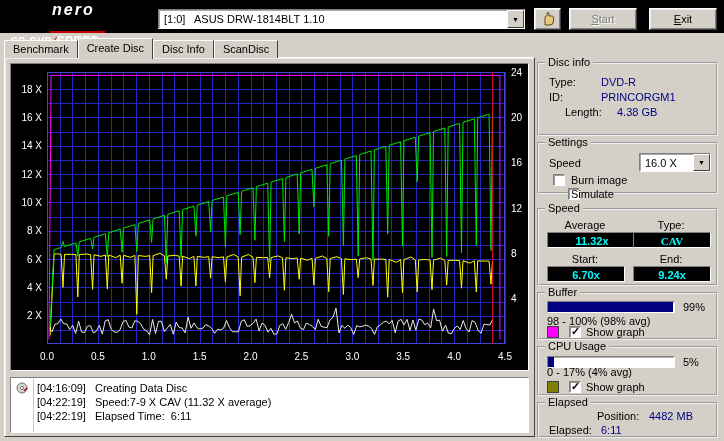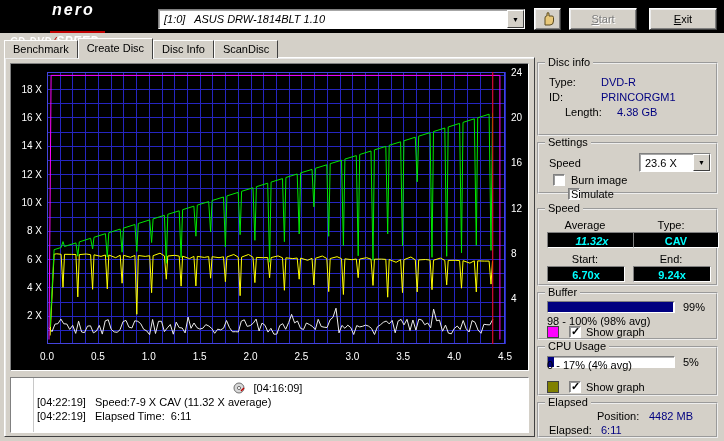--- a/index.html
+++ b/index.html
@@ -11,21 +11,21 @@
   .topbar{position:absolute;left:0;top:0;width:724px;height:33px;background:#000;}
   .logo{position:absolute;left:10px;top:2px;color:#fff;}
   .logo-nero{font-style:italic;font-weight:bold;font-size:16px;letter-spacing:2px;border-bottom:2px solid #c00000;padding:0 10px 14px 2px;width:max-content;line-height:15px;margin-left:40px;}
   .logo-sub{font-style:italic;font-weight:bold;font-size:10px;margin-top:1px;letter-spacing:.5px;}
   .logo-slash{color:#c00000;font-weight:bold;margin:0 1px;}
   .logo-speed{font-size:12px;}
 
   .combo{position:absolute;display:flex;align-items:center;background:#fff;border:1px solid #808080;border-right-color:#fff;border-bottom-color:#fff;box-shadow:inset 1px 1px 0 rgba(0,0,0,.35);}
   .combo-text{flex:1;padding-left:5px;white-space:pre;overflow:hidden;}
   .combo-btn{width:17px;height:100%;background:#d4d0c8;border:1px solid;border-color:#fff #404040 #404040 #fff;display:flex;align-items:center;justify-content:center;font-size:7px;color:#000;flex:none;}
-  #drive-combo{left:158px;top:9px;width:367px;height:20px;font-style:italic;}
+  #drive-combo{left:158px;top:9px;width:367px;height:20px;}
 
   .toolbtn{position:absolute;top:8px;height:22px;background:#d4d0c8;border:1px solid;border-color:#fff #404040 #404040 #fff;box-shadow:inset 1px 1px 0 #ececec,inset -1px -1px 0 #808080;display:flex;align-items:center;justify-content:center;cursor:default;}
   #hand-btn{left:534px;width:27px;}
   #start-btn{left:569px;width:68px;color:#7d7d7d;text-shadow:1px 1px 0 #fff;}
   #exit-btn{left:649px;width:68px;}
   .btnlabel{display:block;width:100%;text-align:center;}
   .btnlabel::first-letter{text-decoration:underline;}
 
   
   .tabs{position:absolute;left:4px;top:37px;height:21px;display:flex;align-items:flex-end;}
@@ -195,20 +195,21 @@
       <div class="logdivider"></div>
       <div class="logrow">
         <span class="licon">
           <svg width="12" height="12" viewBox="0 0 12 12">
               <circle cx="6" cy="6" r="5" fill="#d8d8d8" stroke="#707070"></circle>
               <circle cx="6" cy="6" r="1.6" fill="#fff" stroke="#707070"></circle>
               <path d="M8 9 L11 6" stroke="#c00000" stroke-width="1.4"></path>
             </svg>
         </span>
         <span class="ltime">[04:16:09]</span>
+        <span class="lmsg">Creating Data Disc</span>
       </div>
       <div class="logrow">
         <span class="licon"></span>
         <span class="ltime">[04:22:19]</span>
         <span class="lmsg">Speed:7-9 X CAV (11.32 X average)</span>
       </div>
       <div class="logrow">
         <span class="licon"></span>
         <span class="ltime">[04:22:19]</span>
         <span class="lmsg">Elapsed Time:  6:11</span>
@@ -226,35 +227,35 @@
     </div>
     <div class="kv" style="top:42px;padding-left:16px;">
       <span class="klabel">Length:</span><span class="navy">4.38 GB</span>
     </div>
   </div>
 
   <div class="group" style="top:142px;height:52px;">
     <div class="gtitle">Settings</div>
     <span class="abs" style="left:10px;top:13px;">Speed</span>
     <div class="combo abs" style="left:100px;top:9px;width:72px;height:19px;">
-      <span class="combo-text">23.6 X</span>
+      <span class="combo-text">16.0 X</span>
       <span class="combo-btn">▼</span>
     </div>
     <span class="cb abs" style="left:14px;top:30px;"></span>
     <span class="abs" style="left:32px;top:30px;">Burn image</span>
     <span class="cb abs" style="left:14px;top:44px;"></span>
     <span class="abs" style="left:32px;top:44px;">Simulate</span>
   </div>
 
   <div class="group" style="top:208px;height:78px;">
     <div class="gtitle">Speed</div>
     <span class="colhead" style="left:6px;top:9px;text-align:center;">Average</span>
     <span class="colhead" style="left:92px;top:9px;">Type:</span>
-    <span class="valbox" style="left:8px;top:22px;width:90px;font-style:italic;">11.32x</span>
-    <span class="valbox" style="left:94px;top:22px;width:86px;">CAV</span>
+    <span class="valbox" style="left:8px;top:22px;width:90px;">11.32x</span>
+    <span class="valbox" style="left:94px;top:22px;width:78px;font-family:Liberation Serif, serif;">CAV</span>
     <span class="colhead" style="left:6px;top:43px;">Start:</span>
     <span class="colhead" style="left:92px;top:43px;">End:</span>
     <span class="valbox" style="left:8px;top:56px;width:78px;">6.70x</span>
     <span class="valbox" style="left:94px;top:56px;width:78px;">9.24x</span>
   </div>
 
   <div class="group" style="top:292px;height:48px;">
     <div class="gtitle">Buffer</div>
     <div class="pbar" style="left:8px;top:7px;">
       <div class="pfill" style="width: 99%;"></div>
@@ -265,21 +266,21 @@
     <span class="cb abs checked" style="left:30px;top:32px;"></span>
     <span class="abs" style="left:47px;top:32px;">Show graph</span>
   </div>
 
   <div class="group" style="top:346px;height:50px;">
     <div class="gtitle">CPU Usage</div>
     <div class="pbar" style="left:8px;top:8px;">
       <div class="pfill" style="width: 5%;"></div>
     </div>
     <span class="abs" style="left:144px;top:8px;">5%</span>
-    <span class="abs" style="left:8px;top:11px;">0 - 17% (4% avg)</span>
+    <span class="abs" style="left:8px;top:18px;">0 - 17% (4% avg)</span>
     <span class="swatch" style="left: 8px; top: 33px; background: rgb(128, 128, 0);"></span>
     <span class="cb abs checked" style="left:30px;top:33px;"></span>
     <span class="abs" style="left:47px;top:33px;">Show graph</span>
   </div>
 
   <div class="group" style="top:402px;height:36px;">
     <div class="gtitle">Elapsed</div>
     <div class="kv" style="top:6px;margin-left:48px;">
       <span class="klabel">Position:</span><span class="navy">4482 MB</span>
     </div>

